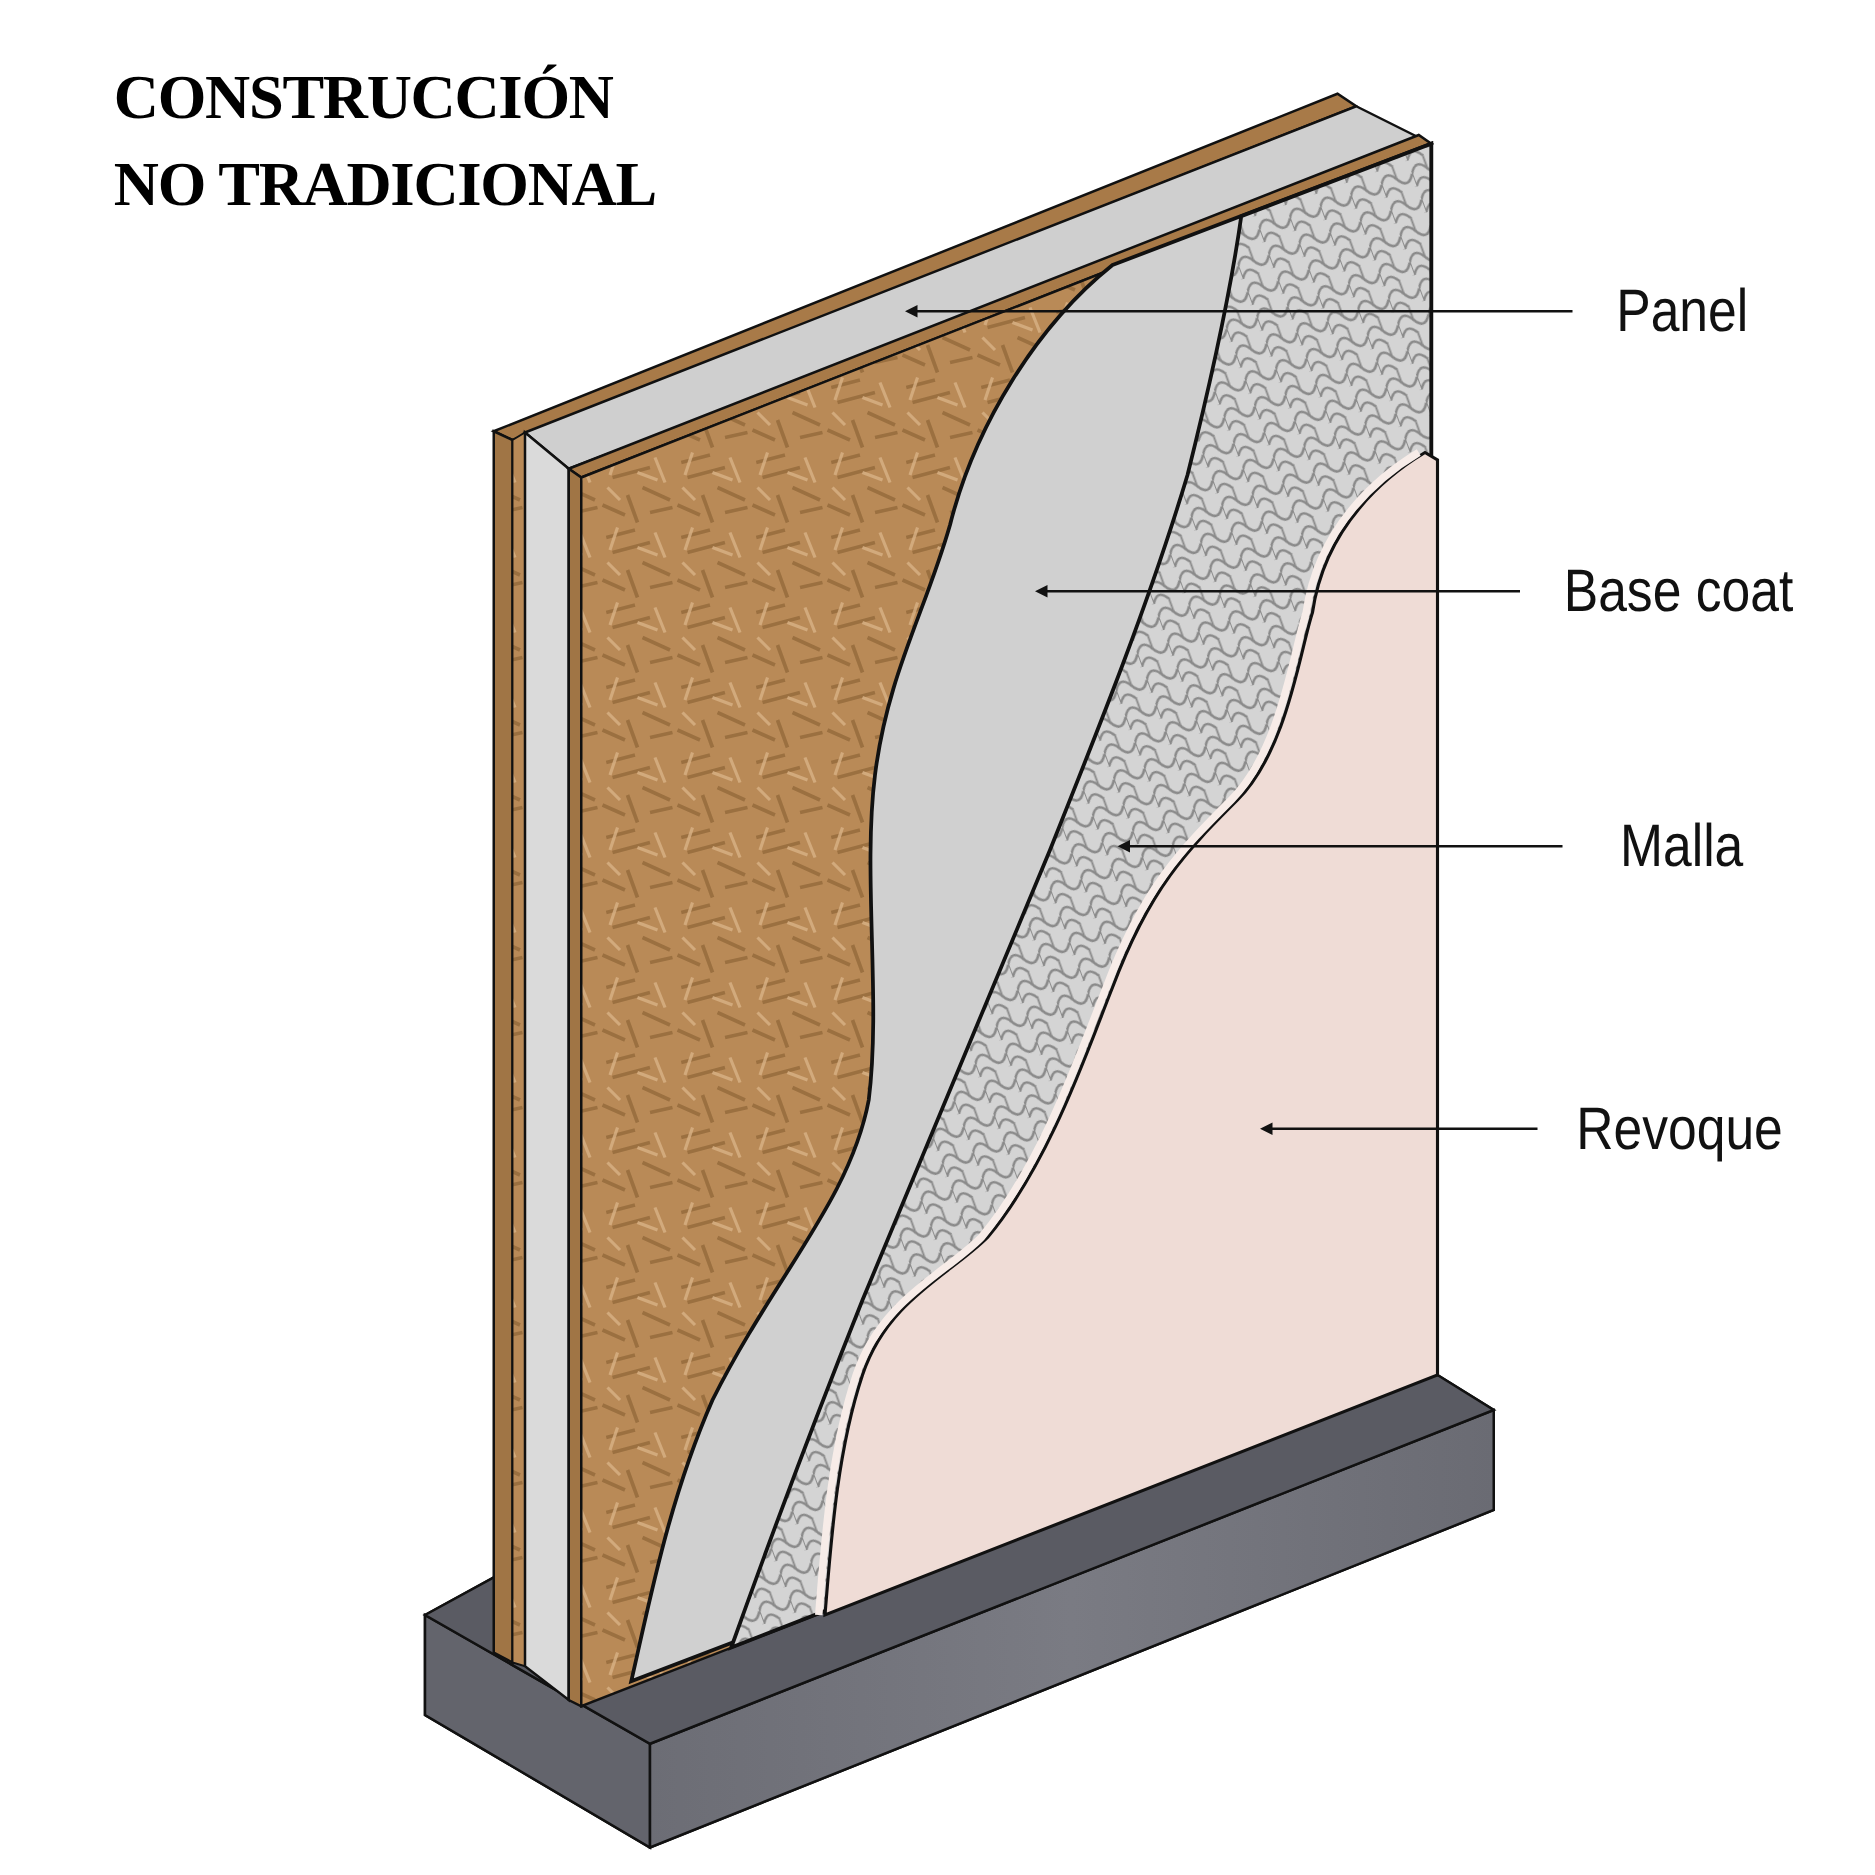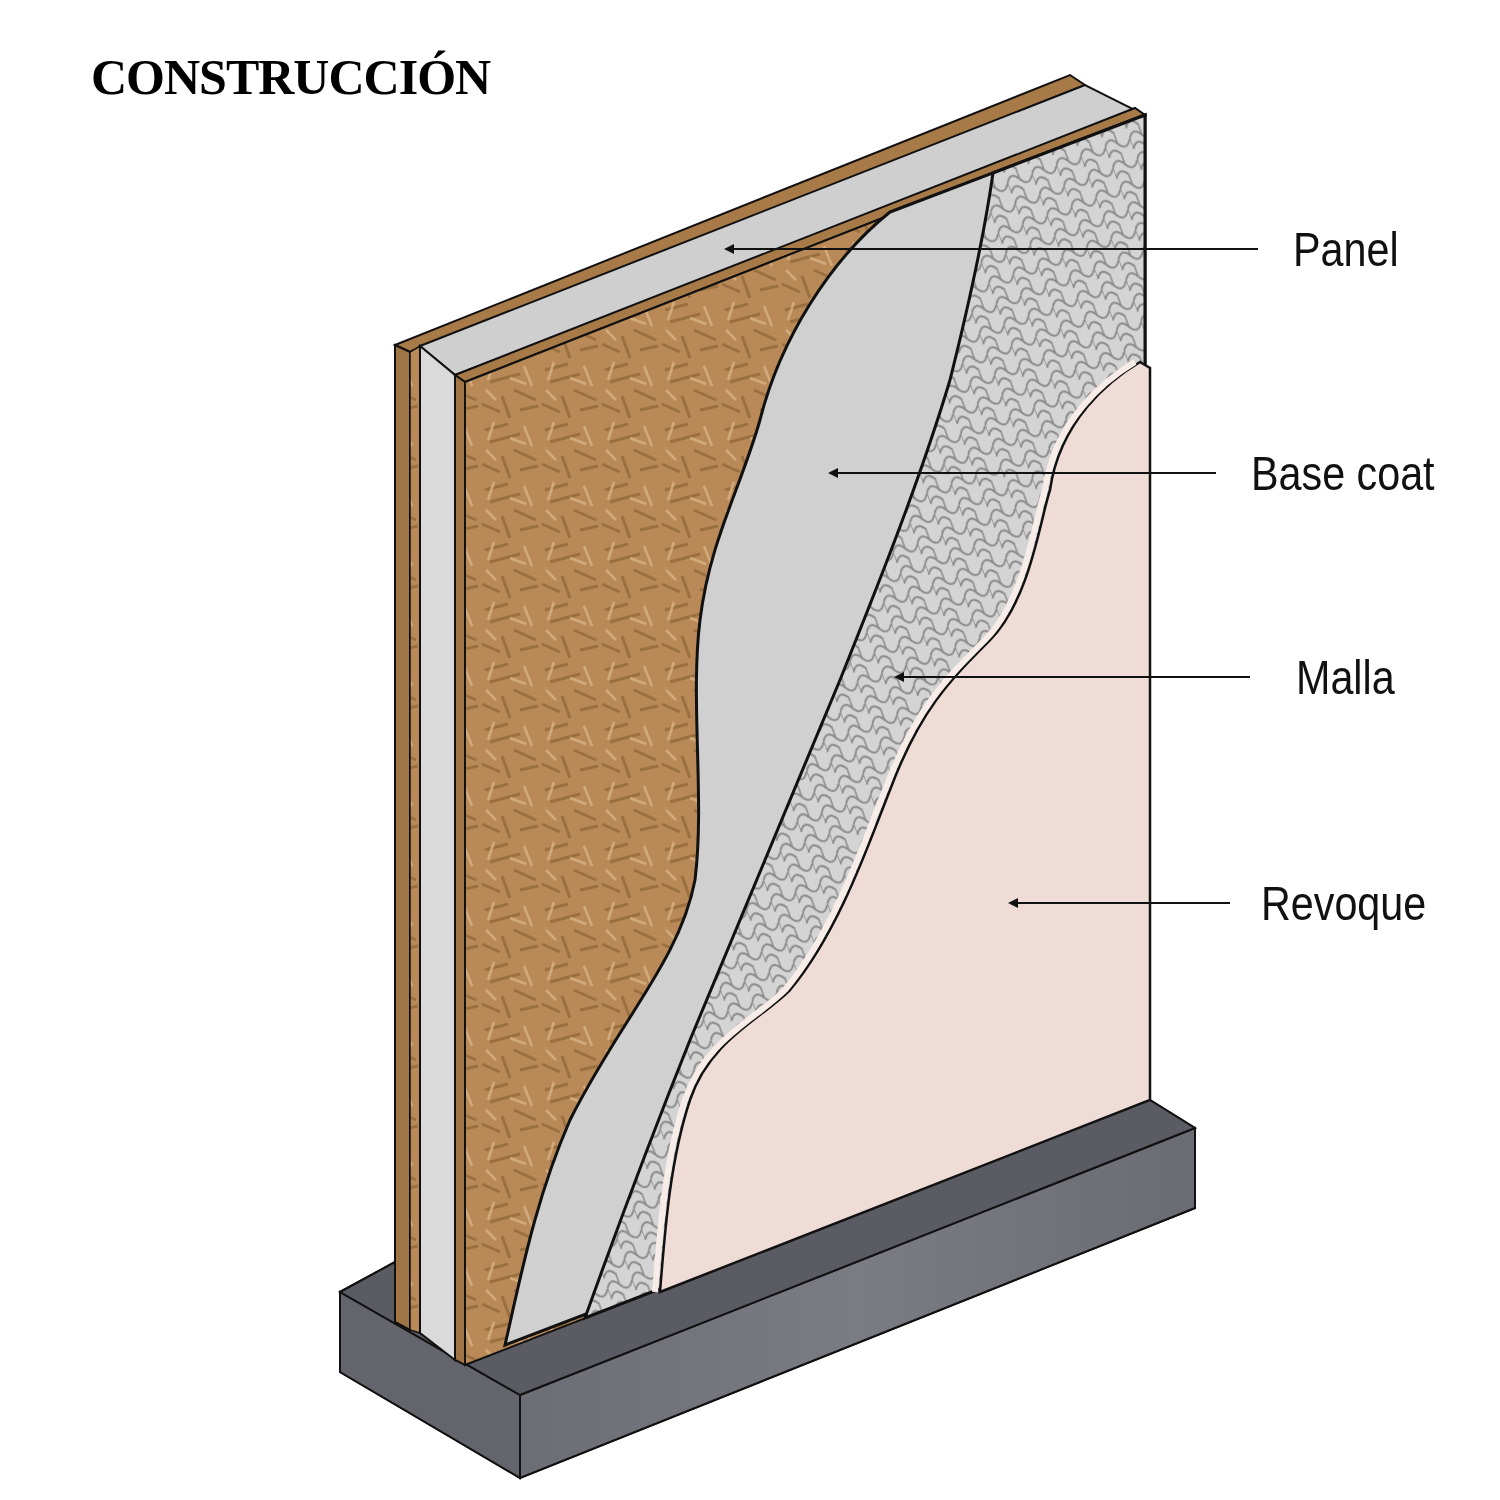--- a/index.html
+++ b/index.html
@@ -7,20 +7,21 @@
   .title { position:absolute; left:50px; top:42px; font-family:Liberation Serif, serif; font-weight:bold; font-size:50px; line-height:70px; color:#000; letter-spacing:-1px;margin-left:41px; }
   .title div { white-space:nowrap; }
   svg.diagram { position:absolute; left:0; top:0; }
   .label { position:absolute; font-family:"Liberation Sans", sans-serif; font-size:48px; color:#111; white-space:nowrap; transform:scaleX(0.86); transform-origin:left center; }
 </style>
 </head>
 <body>
 
 <div class="title">
   <div>CONSTRUCCIÓN</div>
+  <div>NO TRADICIONAL</div>
 </div>
 
 <svg class="diagram" width="1500" height="1500" viewBox="0 0 1500 1500">
   <defs>
     <pattern id="osbPat" patternUnits="userSpaceOnUse" width="60" height="60">
       <rect width="60" height="60" fill="#b98a57"></rect>
       <path d="M5 10 L28 4 M10 22 L40 14 M34 30 L56 40 M2 44 L20 52 M40 50 L58 46 M22 36 L30 58" stroke="#8f6536" stroke-width="3" opacity="0.7"></path>
       <path d="M14 2 L8 20 M44 6 L52 26 M30 18 L46 24 M6 30 L16 40" stroke="#d9b286" stroke-width="2.5" opacity="0.8"></path>
     </pattern>
     <pattern id="meshPat" patternUnits="userSpaceOnUse" width="26" height="22" patternTransform="rotate(-20)">

